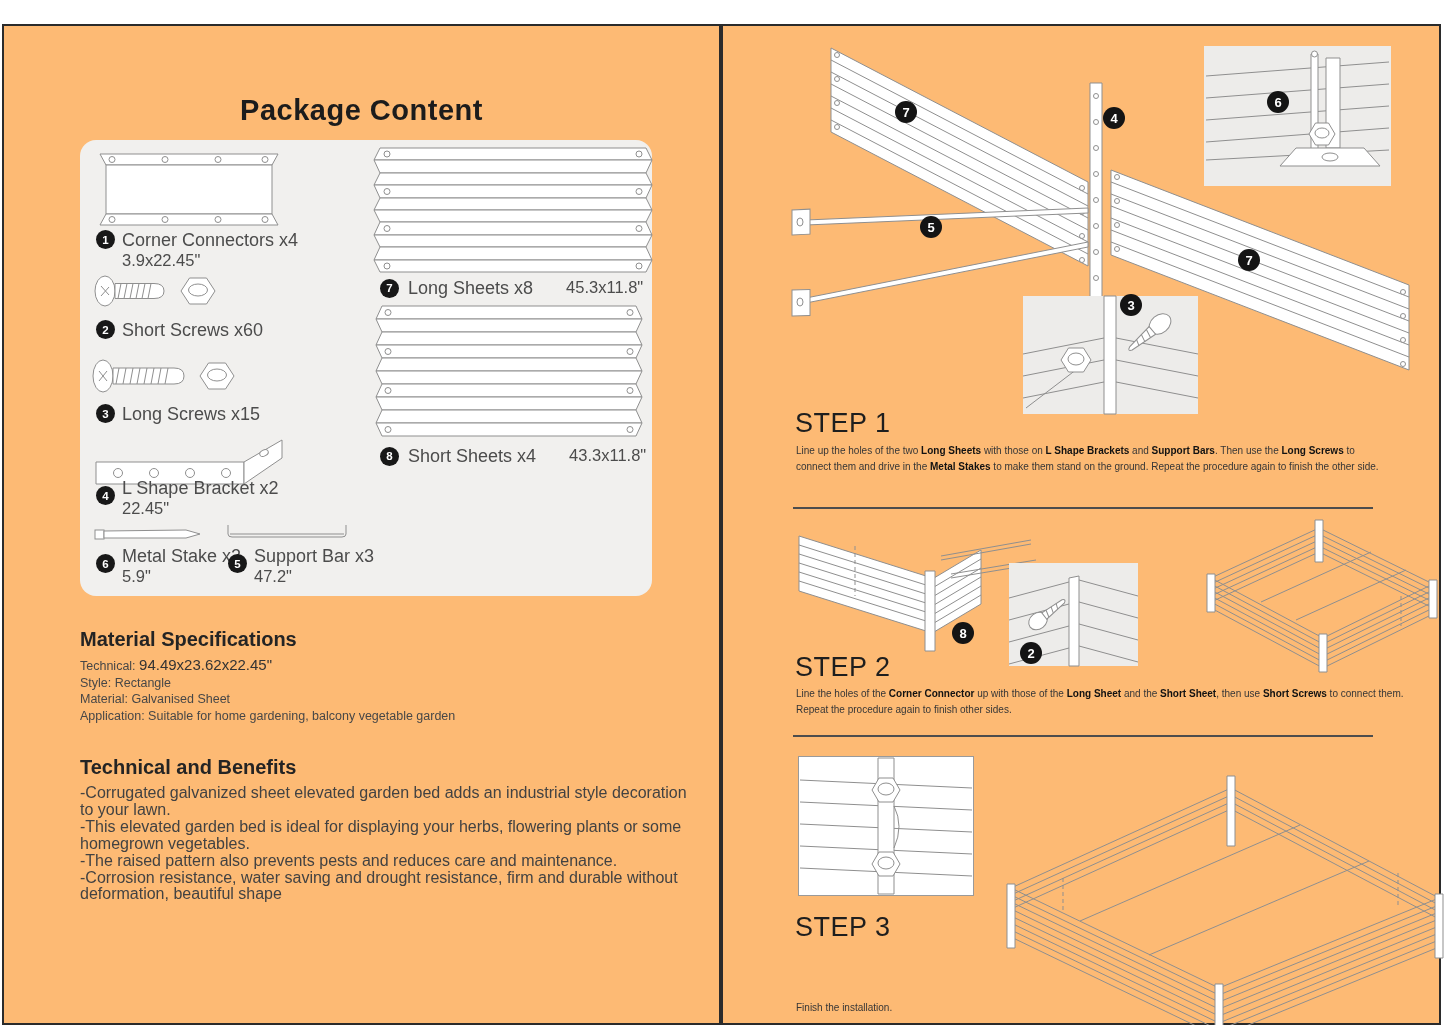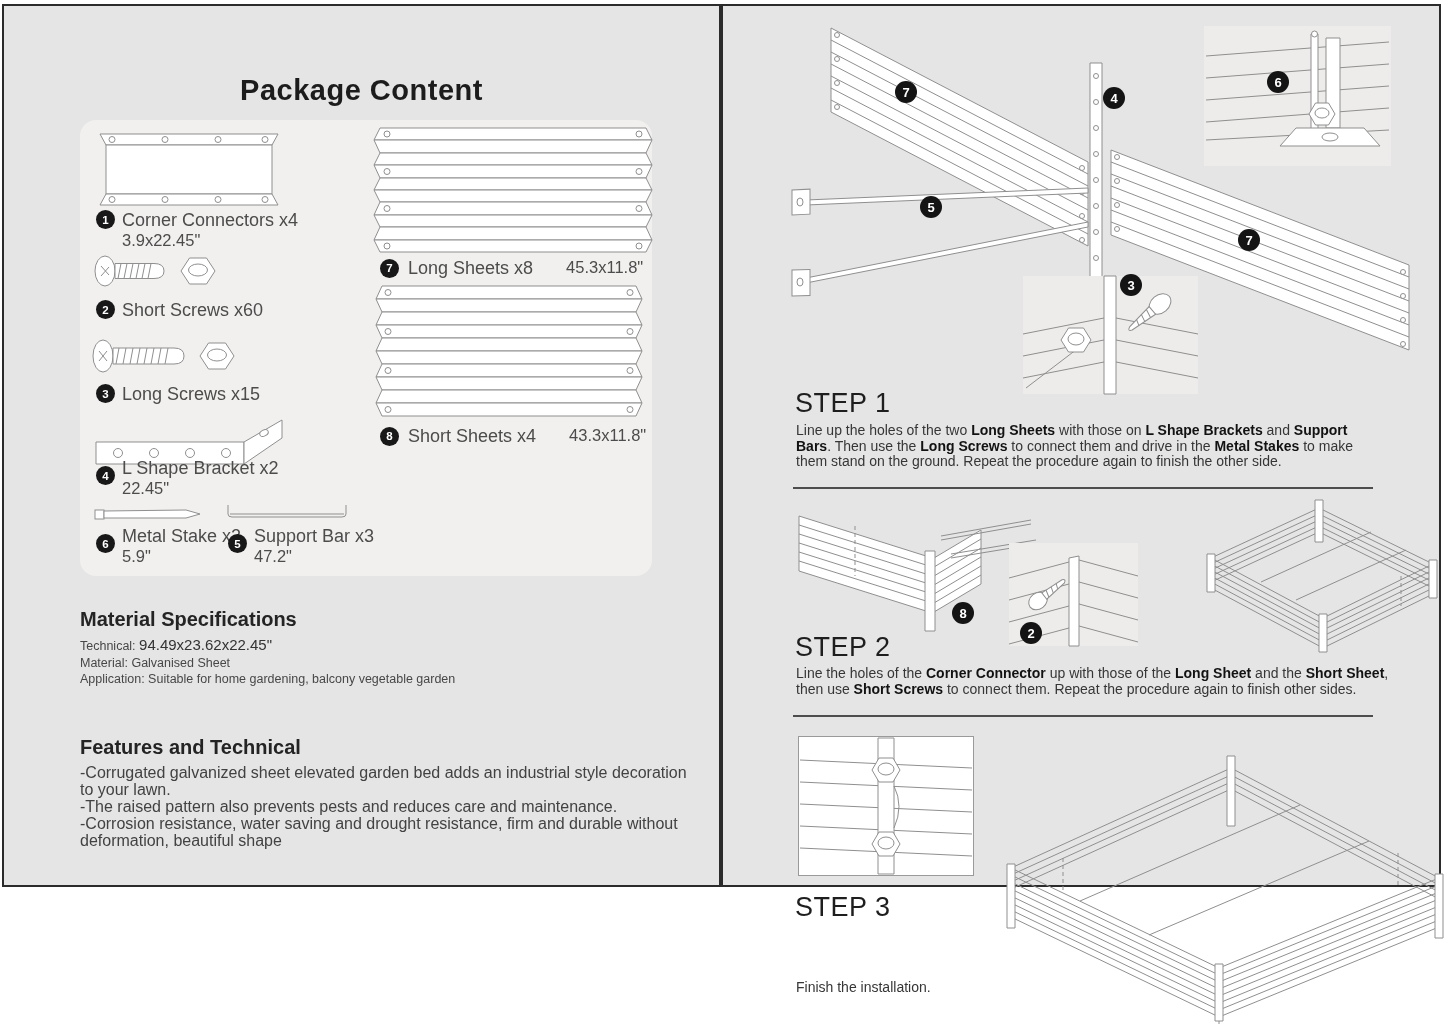--- a/index.html
+++ b/index.html
@@ -1,20 +1,20 @@
 <!DOCTYPE html>
 <html><head>
 <meta charset="utf-8">
 <style>
   * { margin:0; padding:0; box-sizing:border-box; }
   html,body { background:#ffffff; }
   body { font-family:"Liberation Sans", sans-serif; color:#333; }
   .canvas { position:relative; width:1445px; height:1025px; background:#fff; overflow:hidden; }
 
-  .page { position:absolute; top:4px; height:883px; border:2px solid #2b2b2b; background:#e5e5e5; }
+  .page { position:absolute; top:24px; height:1001px; border:2px solid #2b2b2b; background:#fdba74; }
   .page-left  { left:2px;   width:719px; }
   .page-right { left:721px; width:720px; }
 
   .abs { position:absolute; }
 
   
   .pkg-title { left:0; top:68px; width:100%; text-align:center; font-size:29px; font-weight:600; color:#1c1c1c; letter-spacing:.5px; }
   .pkg-panel { left:76px; top:114px; width:572px; height:456px; background:#f1f0ee; border-radius:16px; }
 
   .item-label { display:flex; align-items:flex-start; gap:7px; }
@@ -25,21 +25,21 @@
   .row-label { display:flex; align-items:center; gap:9px; }
   .row-label .item-dim { margin-left:24px; }
 
   .sec-heading { font-size:20px; font-weight:700; color:#242424; }
   .spec-line { font-size:12.5px; color:#474747; line-height:16.5px; }
   .spec-strong { font-size:15px; color:#333; }
   .feat-line { font-size:16px; color:#424242; line-height:16.9px; }
 
   
   .step-heading { font-size:27px; font-weight:400; color:#1e1e1e; letter-spacing:.5px; }
-  .step-body { font-size:14px; color:#363636; line-height:15.6px; }
+  .step-body { font-size:10px; color:#363636; line-height:15.6px; }
   .step-body b { color:#121212; }
   .sep { border-top:2px solid #4d4d4d; }
 
   svg { display:block; overflow:visible; }
   .ln   { stroke:#8f8f8f; stroke-width:1; fill:none; }
   .lnw  { stroke:#8f8f8f; stroke-width:1; fill:#ffffff; }
   .callout-c { fill:#141414; }
   .callout-t { fill:#ffffff; font-size:13px; font-weight:700; font-family:"Liberation Sans",sans-serif; text-anchor:middle; }
 </style>
 </head>
@@ -194,27 +194,29 @@
       <div class="abs row-label" style="left:300px; top:306px;">
         <span class="badge">8</span>
         <span class="item-name">Short Sheets x4</span>
         <span class="item-dim">43.3x11.8"</span>
       </div>
     </div>
 
     <div class="abs sec-heading" style="left:76px; top:602px;">Material Specifications</div>
     <div class="abs" style="left:76px; top:631px; width:560px;">
       <div class="spec-line"><span>Technical:</span> <span class="spec-strong">94.49x23.62x22.45"</span></div>
+      <div class="spec-line">Style: Rectangle</div>
       <div class="spec-line">Material: Galvanised Sheet</div>
       <div class="spec-line">Application: Suitable for home gardening, balcony vegetable garden</div>
     </div>
 
-    <div class="abs sec-heading" style="left:76px; top:730px;">Features and Technical</div>
+    <div class="abs sec-heading" style="left:76px; top:730px;">Technical and Benefits</div>
     <div class="abs" style="left:76px; top:759px; width:620px;">
       <div class="feat-line">-Corrugated galvanized sheet elevated garden bed adds an industrial style decoration to your lawn.</div>
+      <div class="feat-line">-This elevated garden bed is ideal for displaying your herbs, flowering plants or some homegrown vegetables.</div>
       <div class="feat-line">-The raised pattern also prevents pests and reduces care and maintenance.</div>
       <div class="feat-line">-Corrosion resistance, water saving and drought resistance, firm and durable without deformation, beautiful shape</div>
     </div>
   </div>
 
   <div class="page page-right">
 
     <svg class="abs" style="left:13px; top:4px;" width="703" height="384" viewBox="0 0 703 384">
 
       <g>

